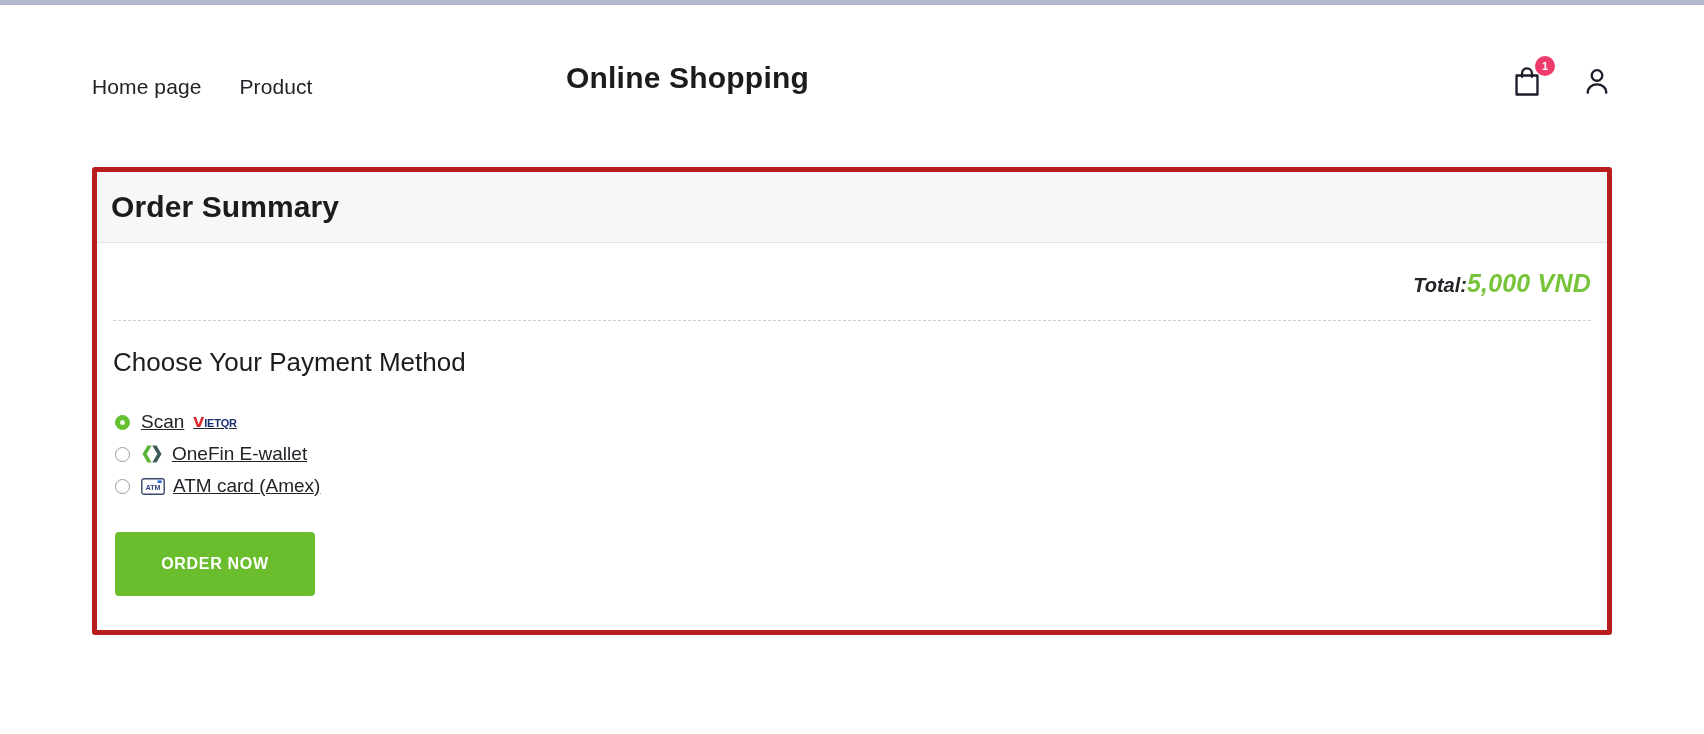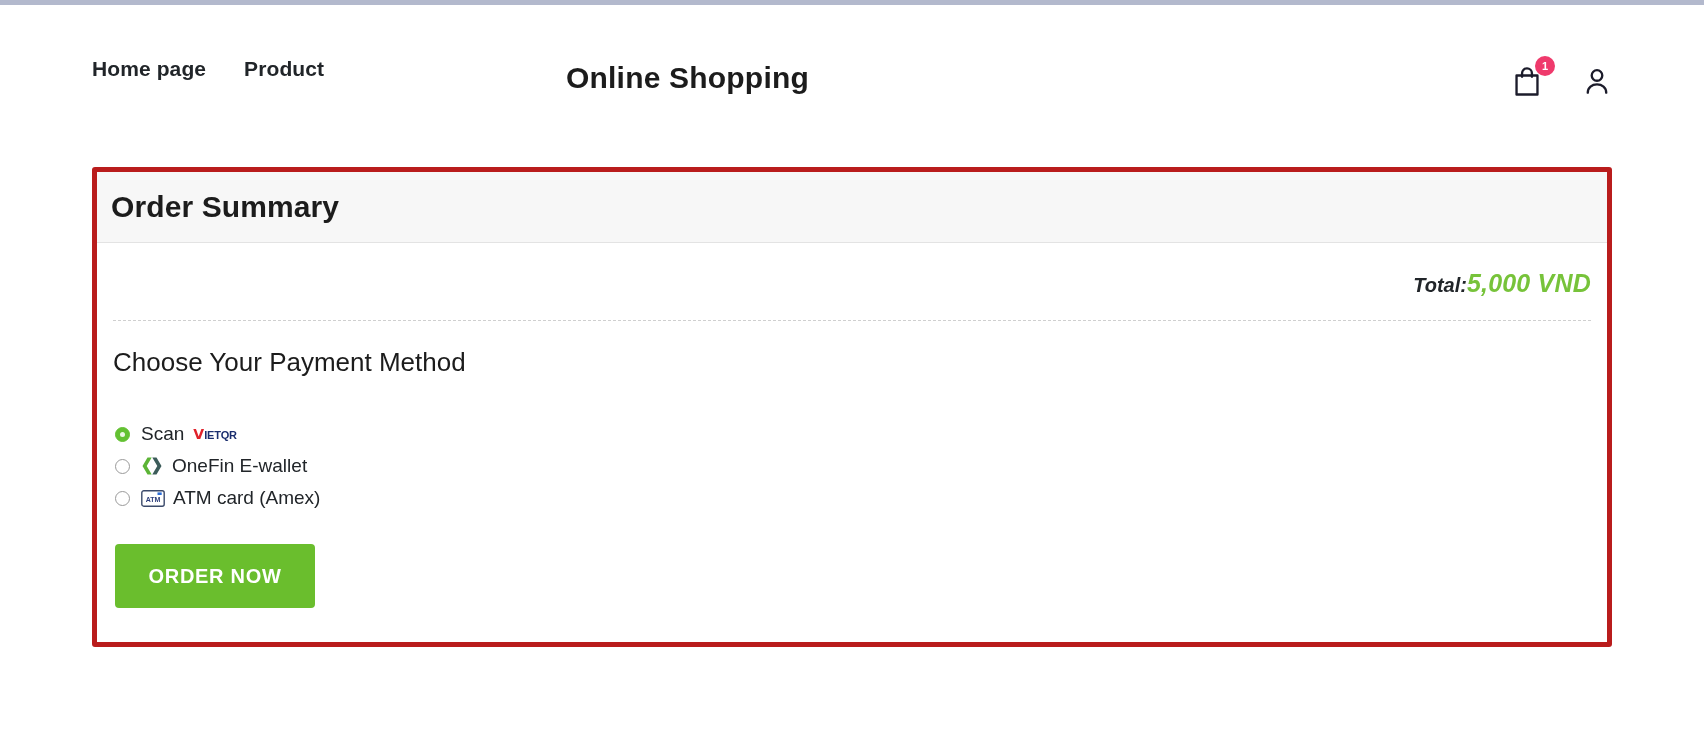--- a/index.html
+++ b/index.html
@@ -25,25 +25,24 @@
   
   .site-header {
     position: absolute;
     top: 5px; left: 0;
     width: 1704px;
     height: 108px;
   }
   .nav-links {
     position: absolute;
     left: 92px;
-    top: 52px;
+    top: 70px;
     display: flex;
     align-items: center;
     gap: 38px;
-    font-weight: bold;
   }
   .nav-link {
     font-size: 21px;
     color: #212529;
     text-decoration: none;
     letter-spacing: 0.1px;
     white-space: nowrap;
   }
   .site-title {
     position: absolute;
@@ -140,22 +139,23 @@
     border: 0;
     border-top: 1px dashed #cfcfcf;
   }
   .section-title {
     margin: 26px 0 0 2px;
     font-size: 26px;
     font-weight: normal;
     color: #1c1c1c;
   }
   .methods {
-    margin-top: 40px;
+    margin-top: 28px;
     padding-left: 4px;
+    text-decoration: underline;
   }
   .method-row {
     display: flex;
     align-items: center;
     height: 32px;
     margin-bottom: 0;
     cursor: pointer;
   }
   .radio {
     width: 15px;
@@ -217,21 +217,21 @@
   .logo-card-icon { margin-right: 8px; display:inline-flex; }
   .order-btn {
     margin: 30px 0 0 4px;
     display: inline-flex;
     align-items: center;
     justify-content: center;
     width: 200px;
     height: 64px;
     background: #6abe2d;
     color: #ffffff;
-    font-size: 20px;
+    font-size: 16px;
     font-weight: bold;
     letter-spacing: 0.7px;
     border: none;
     border-radius: 4px;
     cursor: pointer;
     font-family: "Liberation Sans", sans-serif;
   }
 </style>
 </head>
 <body>

